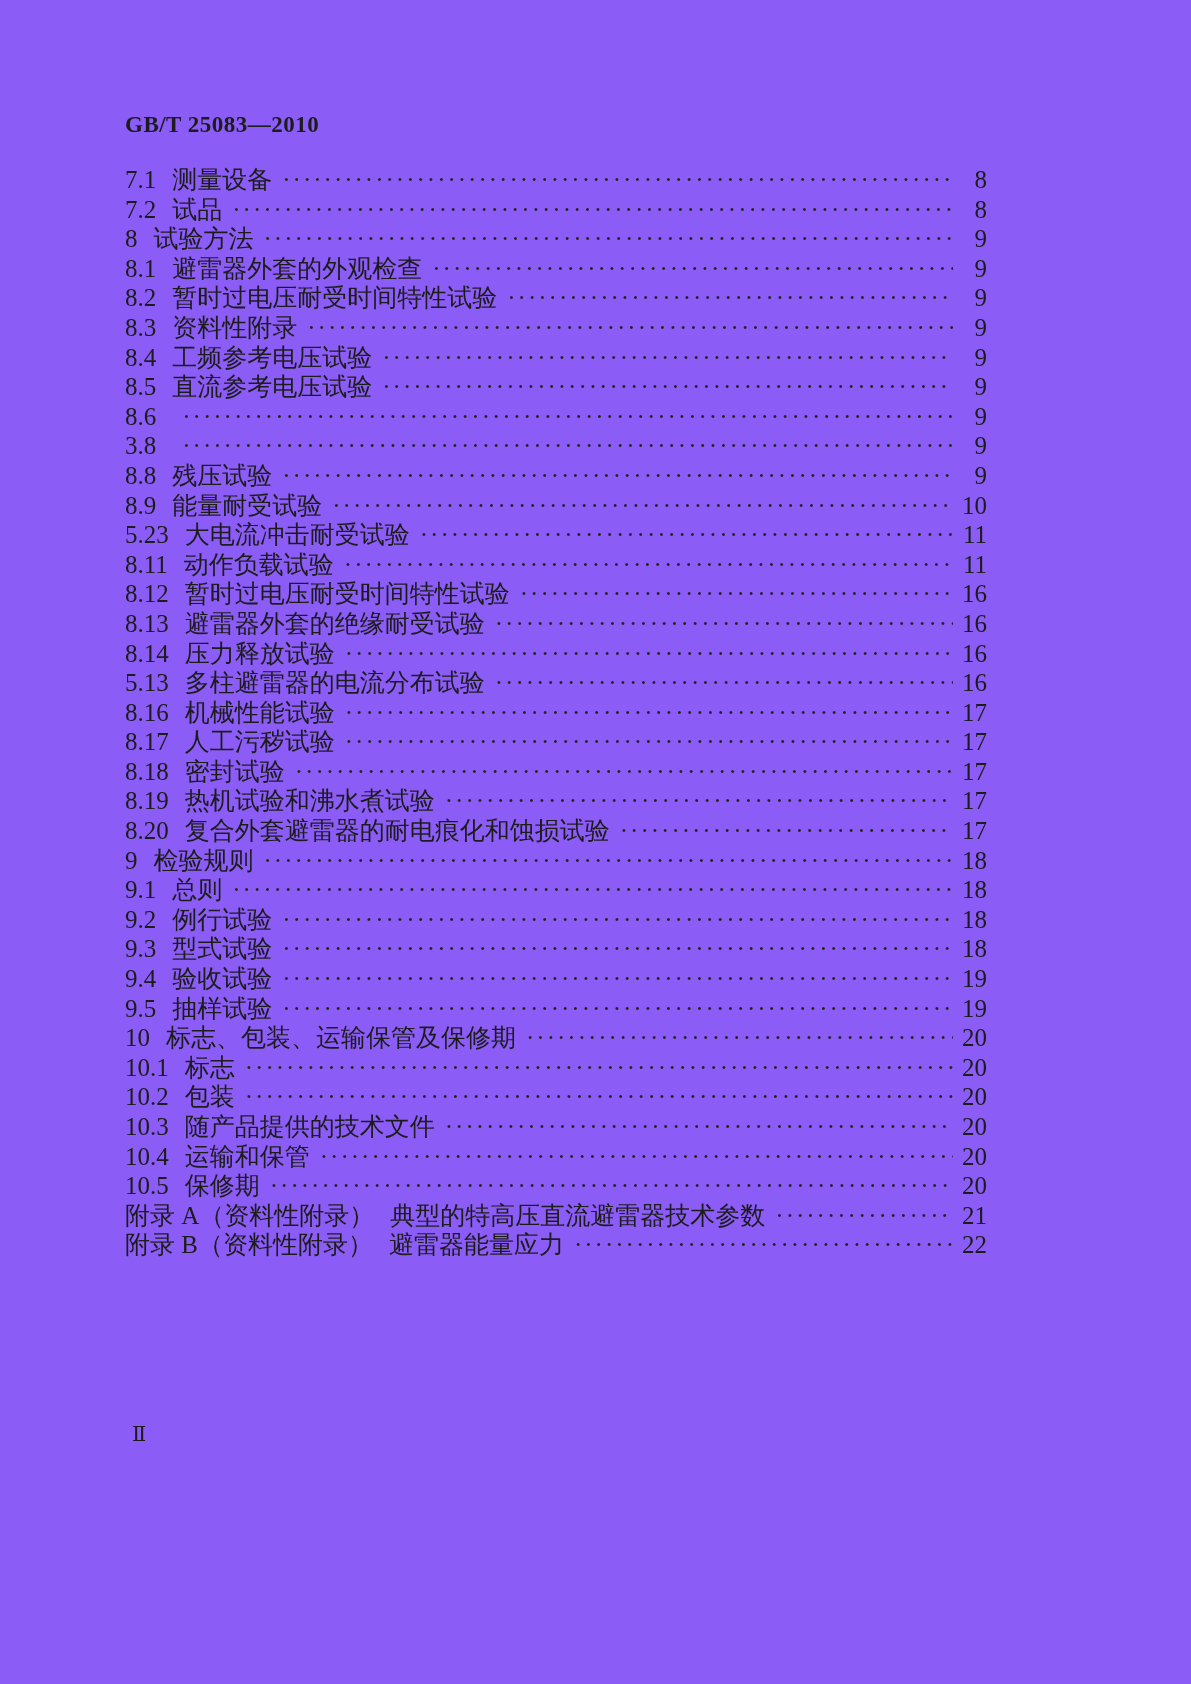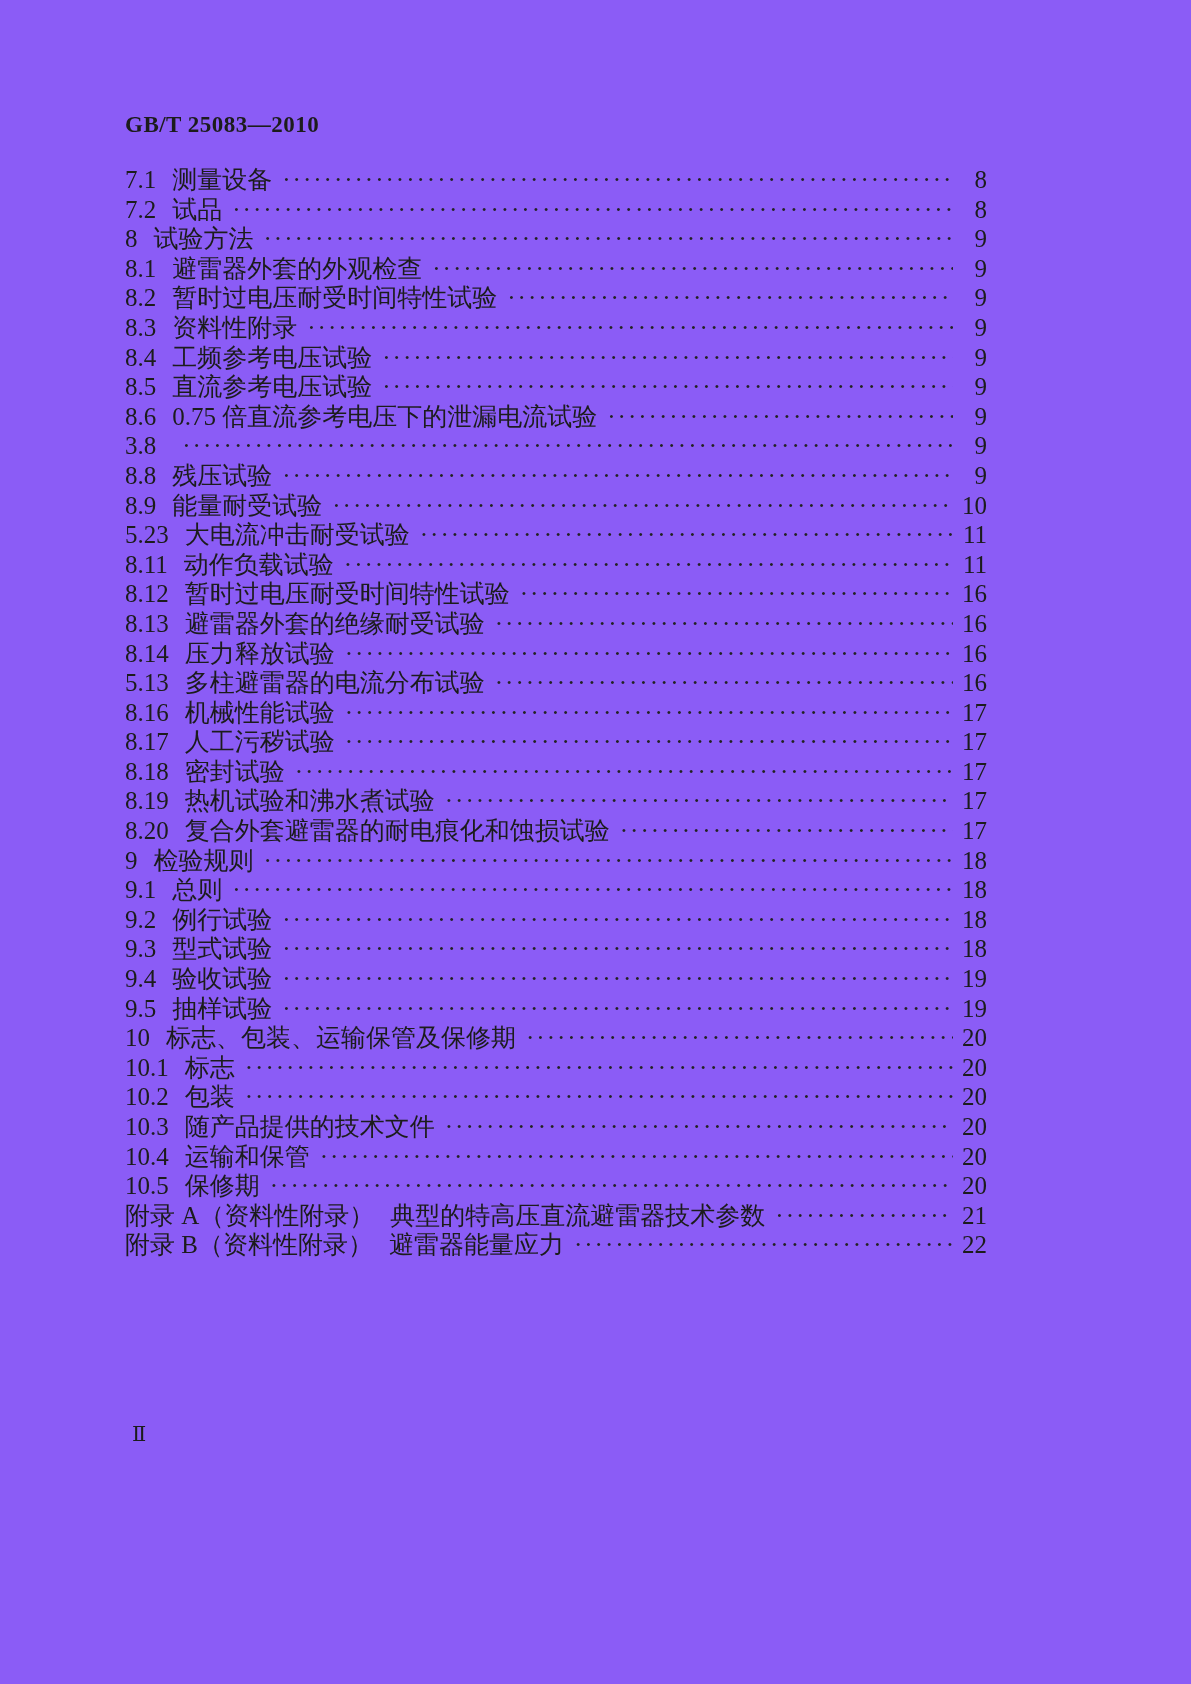--- a/index.html
+++ b/index.html
@@ -131,21 +131,20 @@
 
   <div class="toc-row">
     <span class="toc-num">8.5</span>
     <span class="toc-title">直流参考电压试验</span>
     <span class="leader"></span>
     <span class="toc-page">9</span>
   </div>
 
   <div class="toc-row">
     <span class="toc-num">8.6</span>
-    <span class="toc-title">0.75 倍直流参考电压下的泄漏电流试验</span>
     <span class="leader"></span>
     <span class="toc-page">9</span>
   </div>
 
   <div class="toc-row">
     <span class="toc-num">3.8</span>
     <span class="leader"></span>
     <span class="toc-page">9</span>
   </div>
 

